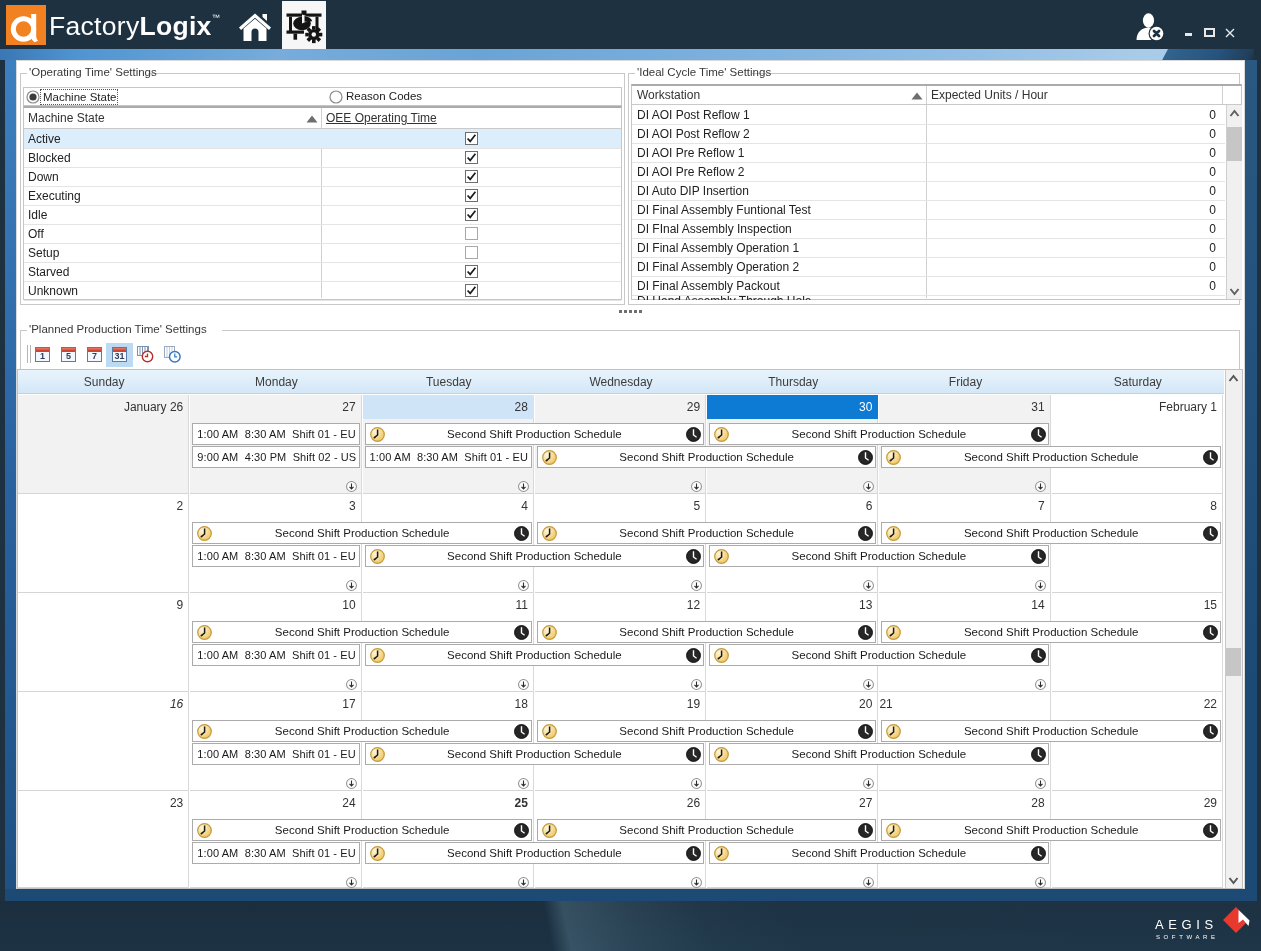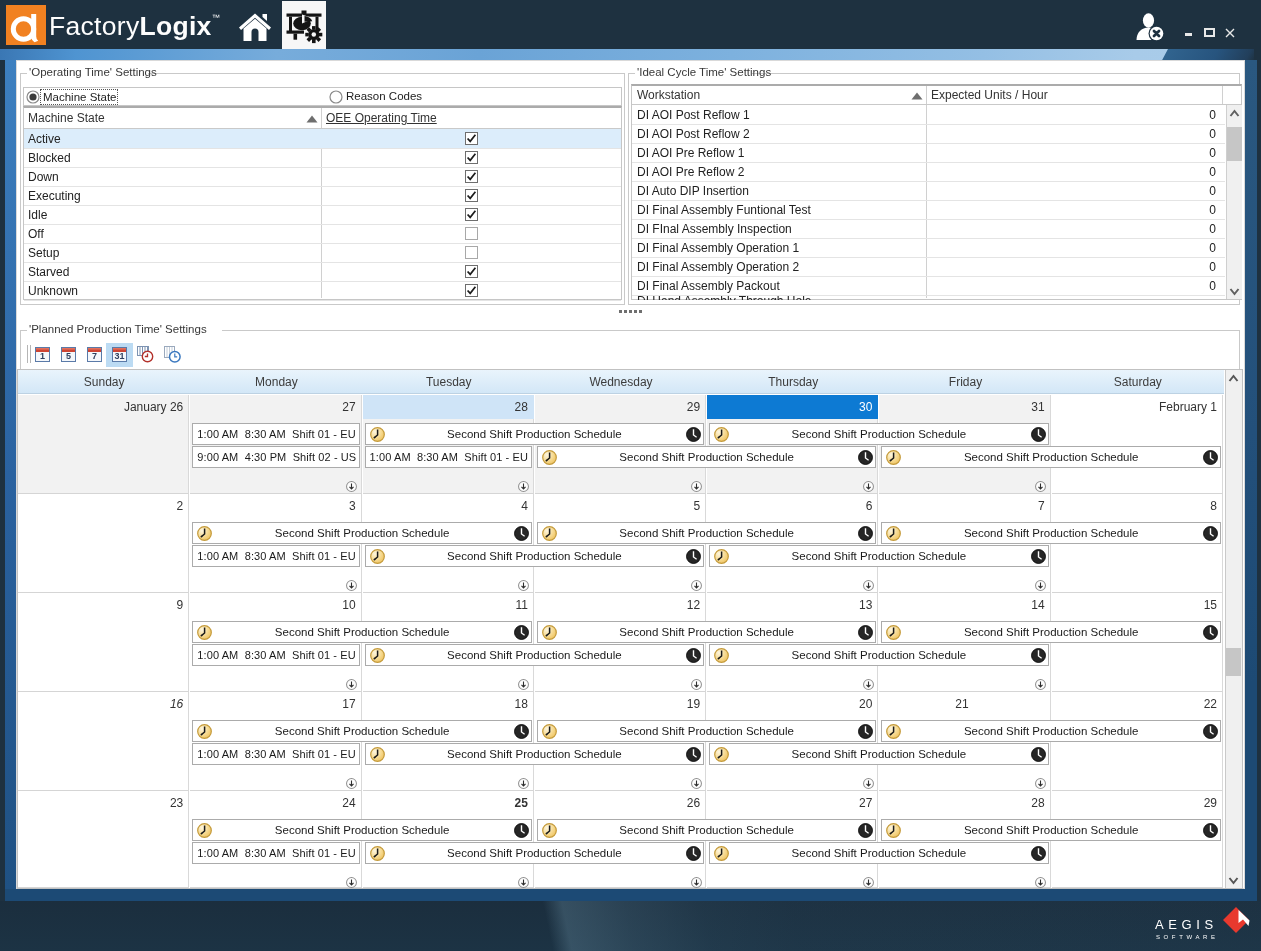--- a/index.html
+++ b/index.html
@@ -301,21 +301,21 @@
 <div style="position:absolute;left:18px;top:692px;width:171.3px;height:24px;font-size:12px;color:#333;text-align:right;padding:5px 6px 0 0;font-style:italic;">16</div>
 <div style="position:absolute;left:190.3px;top:692px;width:171.3px;height:99px;background:#fff;border-right:1px solid #d9d9d9;border-bottom:1px solid #d5d5d5;"></div>
 <div style="position:absolute;left:190.3px;top:692px;width:171.3px;height:24px;font-size:12px;color:#333;text-align:right;padding:5px 6px 0 0;">17</div>
 <div style="position:absolute;left:362.6px;top:692px;width:171.29999999999995px;height:99px;background:#fff;border-right:1px solid #d9d9d9;border-bottom:1px solid #d5d5d5;"></div>
 <div style="position:absolute;left:362.6px;top:692px;width:171.29999999999995px;height:24px;font-size:12px;color:#333;text-align:right;padding:5px 6px 0 0;">18</div>
 <div style="position:absolute;left:534.9px;top:692px;width:171.20000000000005px;height:99px;background:#fff;border-right:1px solid #d9d9d9;border-bottom:1px solid #d5d5d5;"></div>
 <div style="position:absolute;left:534.9px;top:692px;width:171.20000000000005px;height:24px;font-size:12px;color:#333;text-align:right;padding:5px 6px 0 0;">19</div>
 <div style="position:absolute;left:707.1px;top:692px;width:171.29999999999995px;height:99px;background:#fff;border-right:1px solid #d9d9d9;border-bottom:1px solid #d5d5d5;"></div>
 <div style="position:absolute;left:707.1px;top:692px;width:171.29999999999995px;height:24px;font-size:12px;color:#333;text-align:right;padding:5px 6px 0 0;">20</div>
 <div style="position:absolute;left:879.4px;top:692px;width:171.30000000000007px;height:99px;background:#fff;border-right:1px solid #d9d9d9;border-bottom:1px solid #d5d5d5;"></div>
-<div style="position:absolute;left:879.4px;top:692px;width:171.30000000000007px;height:24px;font-size:12px;color:#333;text-align:center;padding:5px 6px 0 0;">21</div>
+<div style="position:absolute;left:879.4px;top:692px;width:171.30000000000007px;height:24px;font-size:12px;color:#333;text-align:left;padding:5px 6px 0 0;">21</div>
 <div style="position:absolute;left:1051.7px;top:692px;width:171.29999999999995px;height:99px;background:#fff;border-right:1px solid #d9d9d9;border-bottom:1px solid #d5d5d5;"></div>
 <div style="position:absolute;left:1051.7px;top:692px;width:171.29999999999995px;height:24px;font-size:12px;color:#333;text-align:right;padding:5px 6px 0 0;">22</div>
 <div style="position:absolute;left:18px;top:791px;width:171.3px;height:97px;background:#fff;border-right:1px solid #d9d9d9;border-bottom:1px solid #d5d5d5;"></div>
 <div style="position:absolute;left:18px;top:791px;width:171.3px;height:24px;font-size:12px;color:#333;text-align:right;padding:5px 6px 0 0;">23</div>
 <div style="position:absolute;left:190.3px;top:791px;width:171.3px;height:97px;background:#fff;border-right:1px solid #d9d9d9;border-bottom:1px solid #d5d5d5;"></div>
 <div style="position:absolute;left:190.3px;top:791px;width:171.3px;height:24px;font-size:12px;color:#333;text-align:right;padding:5px 6px 0 0;">24</div>
 <div style="position:absolute;left:362.6px;top:791px;width:171.29999999999995px;height:97px;background:#fff;border-right:1px solid #d9d9d9;border-bottom:1px solid #d5d5d5;"></div>
 <div style="position:absolute;left:362.6px;top:791px;width:171.29999999999995px;height:24px;font-size:12px;color:#333;text-align:right;padding:5px 6px 0 0;font-weight:bold;">25</div>
 <div style="position:absolute;left:534.9px;top:791px;width:171.20000000000005px;height:97px;background:#fff;border-right:1px solid #d9d9d9;border-bottom:1px solid #d5d5d5;"></div>
 <div style="position:absolute;left:534.9px;top:791px;width:171.20000000000005px;height:24px;font-size:12px;color:#333;text-align:right;padding:5px 6px 0 0;">26</div>

